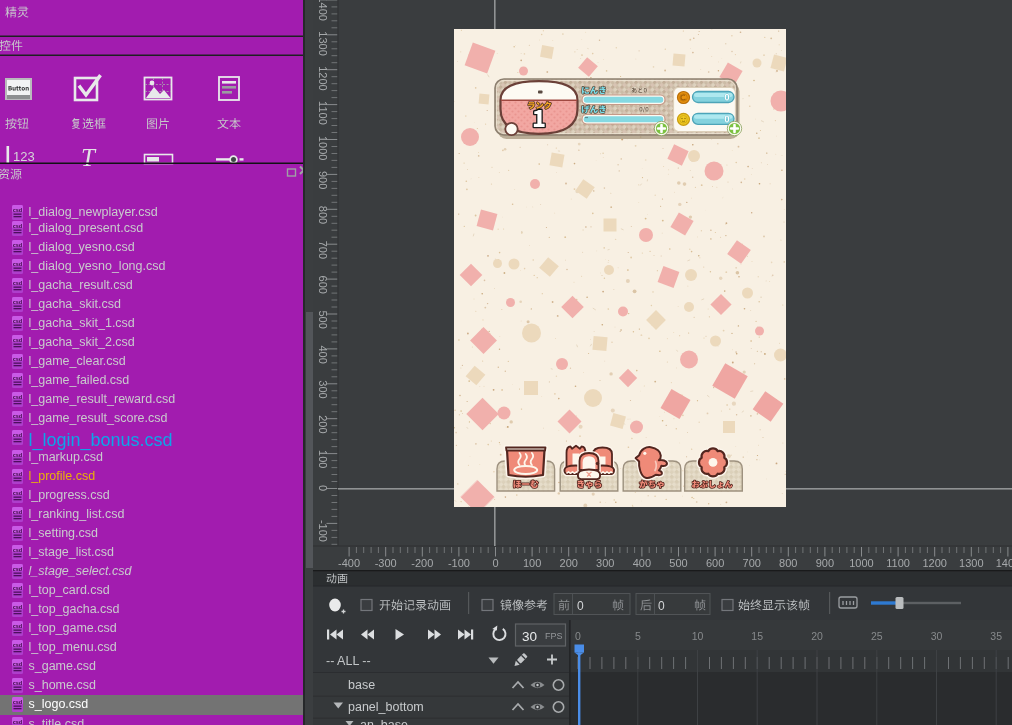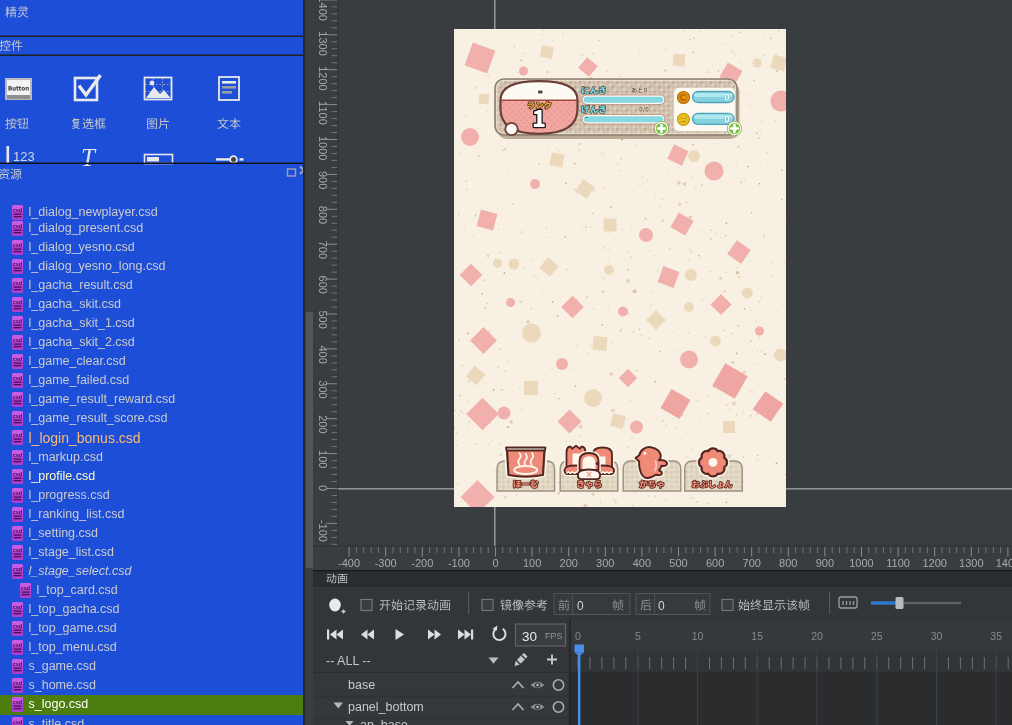--- a/index.html
+++ b/index.html
@@ -1,19 +1,19 @@
 <!DOCTYPE html>
 <html><head><meta charset="utf-8"><style>
 *{margin:0;padding:0;box-sizing:border-box}
 html,body{width:1012px;height:725px;overflow:hidden;background:#3a3d3f;font-family:"Liberation Sans",sans-serif;}
 .abs{position:absolute}
 </style></head><body>
 <div class="abs" style="left:0;top:0;width:1012px;height:725px;background:#3a3d3f">
 
-<div class="abs" style="left:0;top:0;width:304px;height:725px;background:#1d4ed8;overflow:hidden">
+<div class="abs" style="left:0;top:0;width:304px;height:725px;background:#a21caf;overflow:hidden">
 <svg class="abs" style="left:0;top:0" width="304" height="725" viewBox="0 0 304 725">
 <g transform="translate(5.0,16.5)">
           <path d="M0.6 -9.1C0.9 -8.3 1.2 -7.2 1.3 -6.5L1.9 -6.7C1.8 -7.4 1.6 -8.5 1.2 -9.3ZM3.9 -9.3C3.8 -8.5 3.4 -7.4 3.2 -6.7L3.7 -6.5C4.0 -7.2 4.4 -8.3 4.7 -9.2ZM0.5 -6.0V-5.2H2.0C1.7 -3.9 1.0 -2.3 0.4 -1.5C0.5 -1.2 0.7 -0.8 0.8 -0.5C1.3 -1.2 1.8 -2.4 2.2 -3.5V0.9H3.0V-3.8C3.4 -3.2 3.8 -2.4 4.0 -2.0L4.6 -2.7C4.3 -3.1 3.3 -4.6 3.0 -4.9V-5.2H4.4V-6.0H3.0V-10.0H2.2V-6.0ZM7.6 -10.1V-9.1H5.1V-8.4H7.6V-7.7H5.4V-7.0H7.6V-6.2H4.8V-5.5H11.5V-6.2H8.5V-7.0H10.9V-7.7H8.5V-8.4H11.2V-9.1H8.5V-10.1ZM9.9 -4.1V-3.2H6.4V-4.1ZM5.5 -4.8V0.9H6.4V-1.0H9.9V0.0C9.9 0.2 9.8 0.2 9.7 0.2C9.5 0.2 9.0 0.2 8.5 0.2C8.6 0.4 8.7 0.7 8.7 0.9C9.5 0.9 10.0 0.9 10.3 0.8C10.6 0.7 10.7 0.5 10.7 0.0V-4.8ZM6.4 -2.5H9.9V-1.6H6.4Z M14.8 -4.5C14.6 -3.5 14.1 -2.7 13.2 -2.2L13.9 -1.7C14.9 -2.2 15.3 -3.2 15.6 -4.2ZM21.6 -4.6C21.2 -3.9 20.5 -2.9 19.9 -2.2L20.7 -1.9C21.2 -2.5 21.9 -3.4 22.5 -4.2ZM17.5 -5.2C17.2 -2.3 16.7 -0.6 12.5 0.2C12.6 0.4 12.9 0.8 12.9 1.0C16.1 0.3 17.4 -0.9 18.0 -2.8C18.7 -0.6 20.2 0.5 23.0 1.0C23.1 0.7 23.4 0.4 23.6 0.2C20.2 -0.2 18.8 -1.7 18.3 -4.7L18.4 -5.2ZM14.1 -9.7V-8.9H20.7V-8.0H12.8V-7.2H20.7V-6.2H14.0V-5.4H20.7V-5.1H21.6V-7.2H23.2V-8.0H21.6V-9.7Z" fill="#c9cbcd"></path>
         </g>
 <rect x="0" y="35.5" width="304" height="1.5" fill="#1e2022"></rect>
 <g transform="translate(-1.0,50.0)">
           <path d="M3.9 -0.2V0.6H11.5V-0.2H8.2V-2.7H10.9V-3.6H4.7V-2.7H7.3V-0.2ZM7.3 -10.1V-8.8H4.3V-6.8H5.1V-8.0H6.4C6.3 -6.3 6.0 -5.4 4.2 -4.9C4.4 -4.8 4.6 -4.5 4.7 -4.3C6.7 -4.9 7.1 -6.0 7.2 -8.0H8.3V-5.7C8.3 -4.9 8.5 -4.6 9.4 -4.6C9.5 -4.6 10.3 -4.6 10.5 -4.6C11.1 -4.6 11.4 -4.9 11.4 -6.1C11.2 -6.2 10.9 -6.3 10.7 -6.4C10.7 -5.5 10.6 -5.4 10.4 -5.4C10.2 -5.4 9.6 -5.4 9.5 -5.4C9.2 -5.4 9.2 -5.4 9.2 -5.7V-8.0H10.6V-6.9H11.4V-8.8H8.2V-10.1ZM2.0 -10.1V-7.7H0.5V-6.8H2.0V-4.4L0.3 -3.9L0.6 -3.0L2.0 -3.5V-0.1C2.0 0.1 1.9 0.1 1.8 0.1C1.7 0.1 1.2 0.1 0.7 0.1C0.8 0.4 0.9 0.7 0.9 1.0C1.7 1.0 2.1 0.9 2.4 0.8C2.7 0.7 2.8 0.4 2.8 -0.1V-3.8L4.2 -4.3L4.0 -5.1L2.8 -4.7V-6.8H4.1V-7.7H2.8V-10.1Z M15.8 -4.1V-3.2H19.2V1.0H20.1V-3.2H23.4V-4.1H20.1V-6.7H22.9V-7.6H20.1V-9.9H19.2V-7.6H17.6C17.8 -8.2 17.9 -8.7 18.0 -9.3L17.2 -9.5C16.9 -7.9 16.4 -6.4 15.7 -5.4C15.9 -5.3 16.3 -5.0 16.5 -4.9C16.8 -5.4 17.1 -6.0 17.4 -6.7H19.2V-4.1ZM15.2 -10.0C14.6 -8.2 13.5 -6.4 12.4 -5.2C12.5 -5.0 12.8 -4.6 12.9 -4.4C13.3 -4.8 13.6 -5.2 14.0 -5.8V0.9H14.9V-7.2C15.3 -8.0 15.7 -8.9 16.1 -9.8Z" fill="#c9cbcd"></path>
         </g>
 <rect x="0" y="54.5" width="304" height="1.5" fill="#1e2022"></rect>
 <g>
@@ -194,41 +194,41 @@
           <div class="abs" style="left:28.5px;top:2px;font-size:12.5px;color:#c9cbcd;white-space:nowrap">l_game_result_score.csd</div>
         </div>
 <div class="abs" style="left:0;top:428.4px;width:304px;height:20px;">
           <svg class="abs" style="left:12px;top:2px" width="11" height="15" viewBox="0 0 11 15">
             <rect x="0" y="0" width="11" height="15" rx="1.5" fill="#ae3ecc"></rect>
             <rect x="0" y="0" width="11" height="7" rx="1.5" fill="#c95ae6"></rect>
             <text x="5.5" y="6.5" font-size="5.5" font-weight="bold" text-anchor="middle" fill="#38083f" font-family="Liberation Sans">csd</text>
             <rect x="1.5" y="8.5" width="8" height="1.3" fill="#4e0e5e"></rect>
             <rect x="1.5" y="11" width="8" height="1.3" fill="#4e0e5e"></rect>
           </svg>
-          <div class="abs" style="left:28.5px;top:2px;font-size:14px;color:#fdba74;white-space:nowrap">l_login_bonus.csd</div>
+          <div class="abs" style="left:28.5px;top:2px;font-size:18px;color:#0ea5e9;white-space:nowrap">l_login_bonus.csd</div>
         </div>
 <div class="abs" style="left:0;top:447.5px;width:304px;height:20px;">
           <svg class="abs" style="left:12px;top:2px" width="11" height="15" viewBox="0 0 11 15">
             <rect x="0" y="0" width="11" height="15" rx="1.5" fill="#ae3ecc"></rect>
             <rect x="0" y="0" width="11" height="7" rx="1.5" fill="#c95ae6"></rect>
             <text x="5.5" y="6.5" font-size="5.5" font-weight="bold" text-anchor="middle" fill="#38083f" font-family="Liberation Sans">csd</text>
             <rect x="1.5" y="8.5" width="8" height="1.3" fill="#4e0e5e"></rect>
             <rect x="1.5" y="11" width="8" height="1.3" fill="#4e0e5e"></rect>
           </svg>
           <div class="abs" style="left:28.5px;top:2px;font-size:12.5px;color:#c9cbcd;white-space:nowrap">l_markup.csd</div>
         </div>
 <div class="abs" style="left:0;top:466.6px;width:304px;height:20px;">
           <svg class="abs" style="left:12px;top:2px" width="11" height="15" viewBox="0 0 11 15">
             <rect x="0" y="0" width="11" height="15" rx="1.5" fill="#ae3ecc"></rect>
             <rect x="0" y="0" width="11" height="7" rx="1.5" fill="#c95ae6"></rect>
             <text x="5.5" y="6.5" font-size="5.5" font-weight="bold" text-anchor="middle" fill="#38083f" font-family="Liberation Sans">csd</text>
             <rect x="1.5" y="8.5" width="8" height="1.3" fill="#4e0e5e"></rect>
             <rect x="1.5" y="11" width="8" height="1.3" fill="#4e0e5e"></rect>
           </svg>
-          <div class="abs" style="left:28.5px;top:2px;font-size:12.5px;color:#fef9c3;white-space:nowrap">l_profile.csd</div>
+          <div class="abs" style="left:28.5px;top:2px;font-size:12.5px;color:#eab308;white-space:nowrap">l_profile.csd</div>
         </div>
 <div class="abs" style="left:0;top:485.6px;width:252px;height:20px;">
           <svg class="abs" style="left:12px;top:2px" width="11" height="15" viewBox="0 0 11 15">
             <rect x="0" y="0" width="11" height="15" rx="1.5" fill="#ae3ecc"></rect>
             <rect x="0" y="0" width="11" height="7" rx="1.5" fill="#c95ae6"></rect>
             <text x="5.5" y="6.5" font-size="5.5" font-weight="bold" text-anchor="middle" fill="#38083f" font-family="Liberation Sans">csd</text>
             <rect x="1.5" y="8.5" width="8" height="1.3" fill="#4e0e5e"></rect>
             <rect x="1.5" y="11" width="8" height="1.3" fill="#4e0e5e"></rect>
           </svg>
           <div class="abs" style="left:28.5px;top:2px;font-size:12.5px;color:#c9cbcd;white-space:nowrap">l_progress.csd</div>
@@ -266,21 +266,21 @@
 <div class="abs" style="left:0;top:561.9px;width:304px;height:20px;font-style:italic;">
           <svg class="abs" style="left:12px;top:2px" width="11" height="15" viewBox="0 0 11 15">
             <rect x="0" y="0" width="11" height="15" rx="1.5" fill="#ae3ecc"></rect>
             <rect x="0" y="0" width="11" height="7" rx="1.5" fill="#c95ae6"></rect>
             <text x="5.5" y="6.5" font-size="5.5" font-weight="bold" text-anchor="middle" fill="#38083f" font-family="Liberation Sans">csd</text>
             <rect x="1.5" y="8.5" width="8" height="1.3" fill="#4e0e5e"></rect>
             <rect x="1.5" y="11" width="8" height="1.3" fill="#4e0e5e"></rect>
           </svg>
           <div class="abs" style="left:28.5px;top:2px;font-size:12.5px;color:#c9cbcd;white-space:nowrap">l_stage_select.csd</div>
         </div>
-<div class="abs" style="left:8px;top:581.0px;width:356px;height:20px;">
+<div class="abs" style="left:0;top:581.0px;width:356px;height:20px;">
           <svg class="abs" style="left:12px;top:2px" width="11" height="15" viewBox="0 0 11 15">
             <rect x="0" y="0" width="11" height="15" rx="1.5" fill="#ae3ecc"></rect>
             <rect x="0" y="0" width="11" height="7" rx="1.5" fill="#c95ae6"></rect>
             <text x="5.5" y="6.5" font-size="5.5" font-weight="bold" text-anchor="middle" fill="#38083f" font-family="Liberation Sans">csd</text>
             <rect x="1.5" y="8.5" width="8" height="1.3" fill="#4e0e5e"></rect>
             <rect x="1.5" y="11" width="8" height="1.3" fill="#4e0e5e"></rect>
           </svg>
           <div class="abs" style="left:28.5px;top:2px;font-size:12.5px;color:#c9cbcd;white-space:nowrap">l_top_card.csd</div>
         </div>
 <div class="abs" style="left:0;top:600.1px;width:304px;height:20px;">
@@ -326,21 +326,21 @@
 <div class="abs" style="left:0;top:676.4px;width:304px;height:20px;">
           <svg class="abs" style="left:12px;top:2px" width="11" height="15" viewBox="0 0 11 15">
             <rect x="0" y="0" width="11" height="15" rx="1.5" fill="#ae3ecc"></rect>
             <rect x="0" y="0" width="11" height="7" rx="1.5" fill="#c95ae6"></rect>
             <text x="5.5" y="6.5" font-size="5.5" font-weight="bold" text-anchor="middle" fill="#38083f" font-family="Liberation Sans">csd</text>
             <rect x="1.5" y="8.5" width="8" height="1.3" fill="#4e0e5e"></rect>
             <rect x="1.5" y="11" width="8" height="1.3" fill="#4e0e5e"></rect>
           </svg>
           <div class="abs" style="left:28.5px;top:2px;font-size:12.5px;color:#c9cbcd;white-space:nowrap">s_home.csd</div>
         </div>
-<div class="abs" style="left:0;top:695.4px;width:304px;height:20px;background:#4d7c0f;">
+<div class="abs" style="left:0;top:695.4px;width:304px;height:20px;background:#737373;">
           <svg class="abs" style="left:12px;top:2px" width="11" height="15" viewBox="0 0 11 15">
             <rect x="0" y="0" width="11" height="15" rx="1.5" fill="#ae3ecc"></rect>
             <rect x="0" y="0" width="11" height="7" rx="1.5" fill="#c95ae6"></rect>
             <text x="5.5" y="6.5" font-size="5.5" font-weight="bold" text-anchor="middle" fill="#38083f" font-family="Liberation Sans">csd</text>
             <rect x="1.5" y="8.5" width="8" height="1.3" fill="#4e0e5e"></rect>
             <rect x="1.5" y="11" width="8" height="1.3" fill="#4e0e5e"></rect>
           </svg>
           <div class="abs" style="left:28.5px;top:2px;font-size:12.5px;color:#ffffff;white-space:nowrap">s_logo.csd</div>
         </div>
 <div class="abs" style="left:0;top:714.5px;width:304px;height:20px;">

